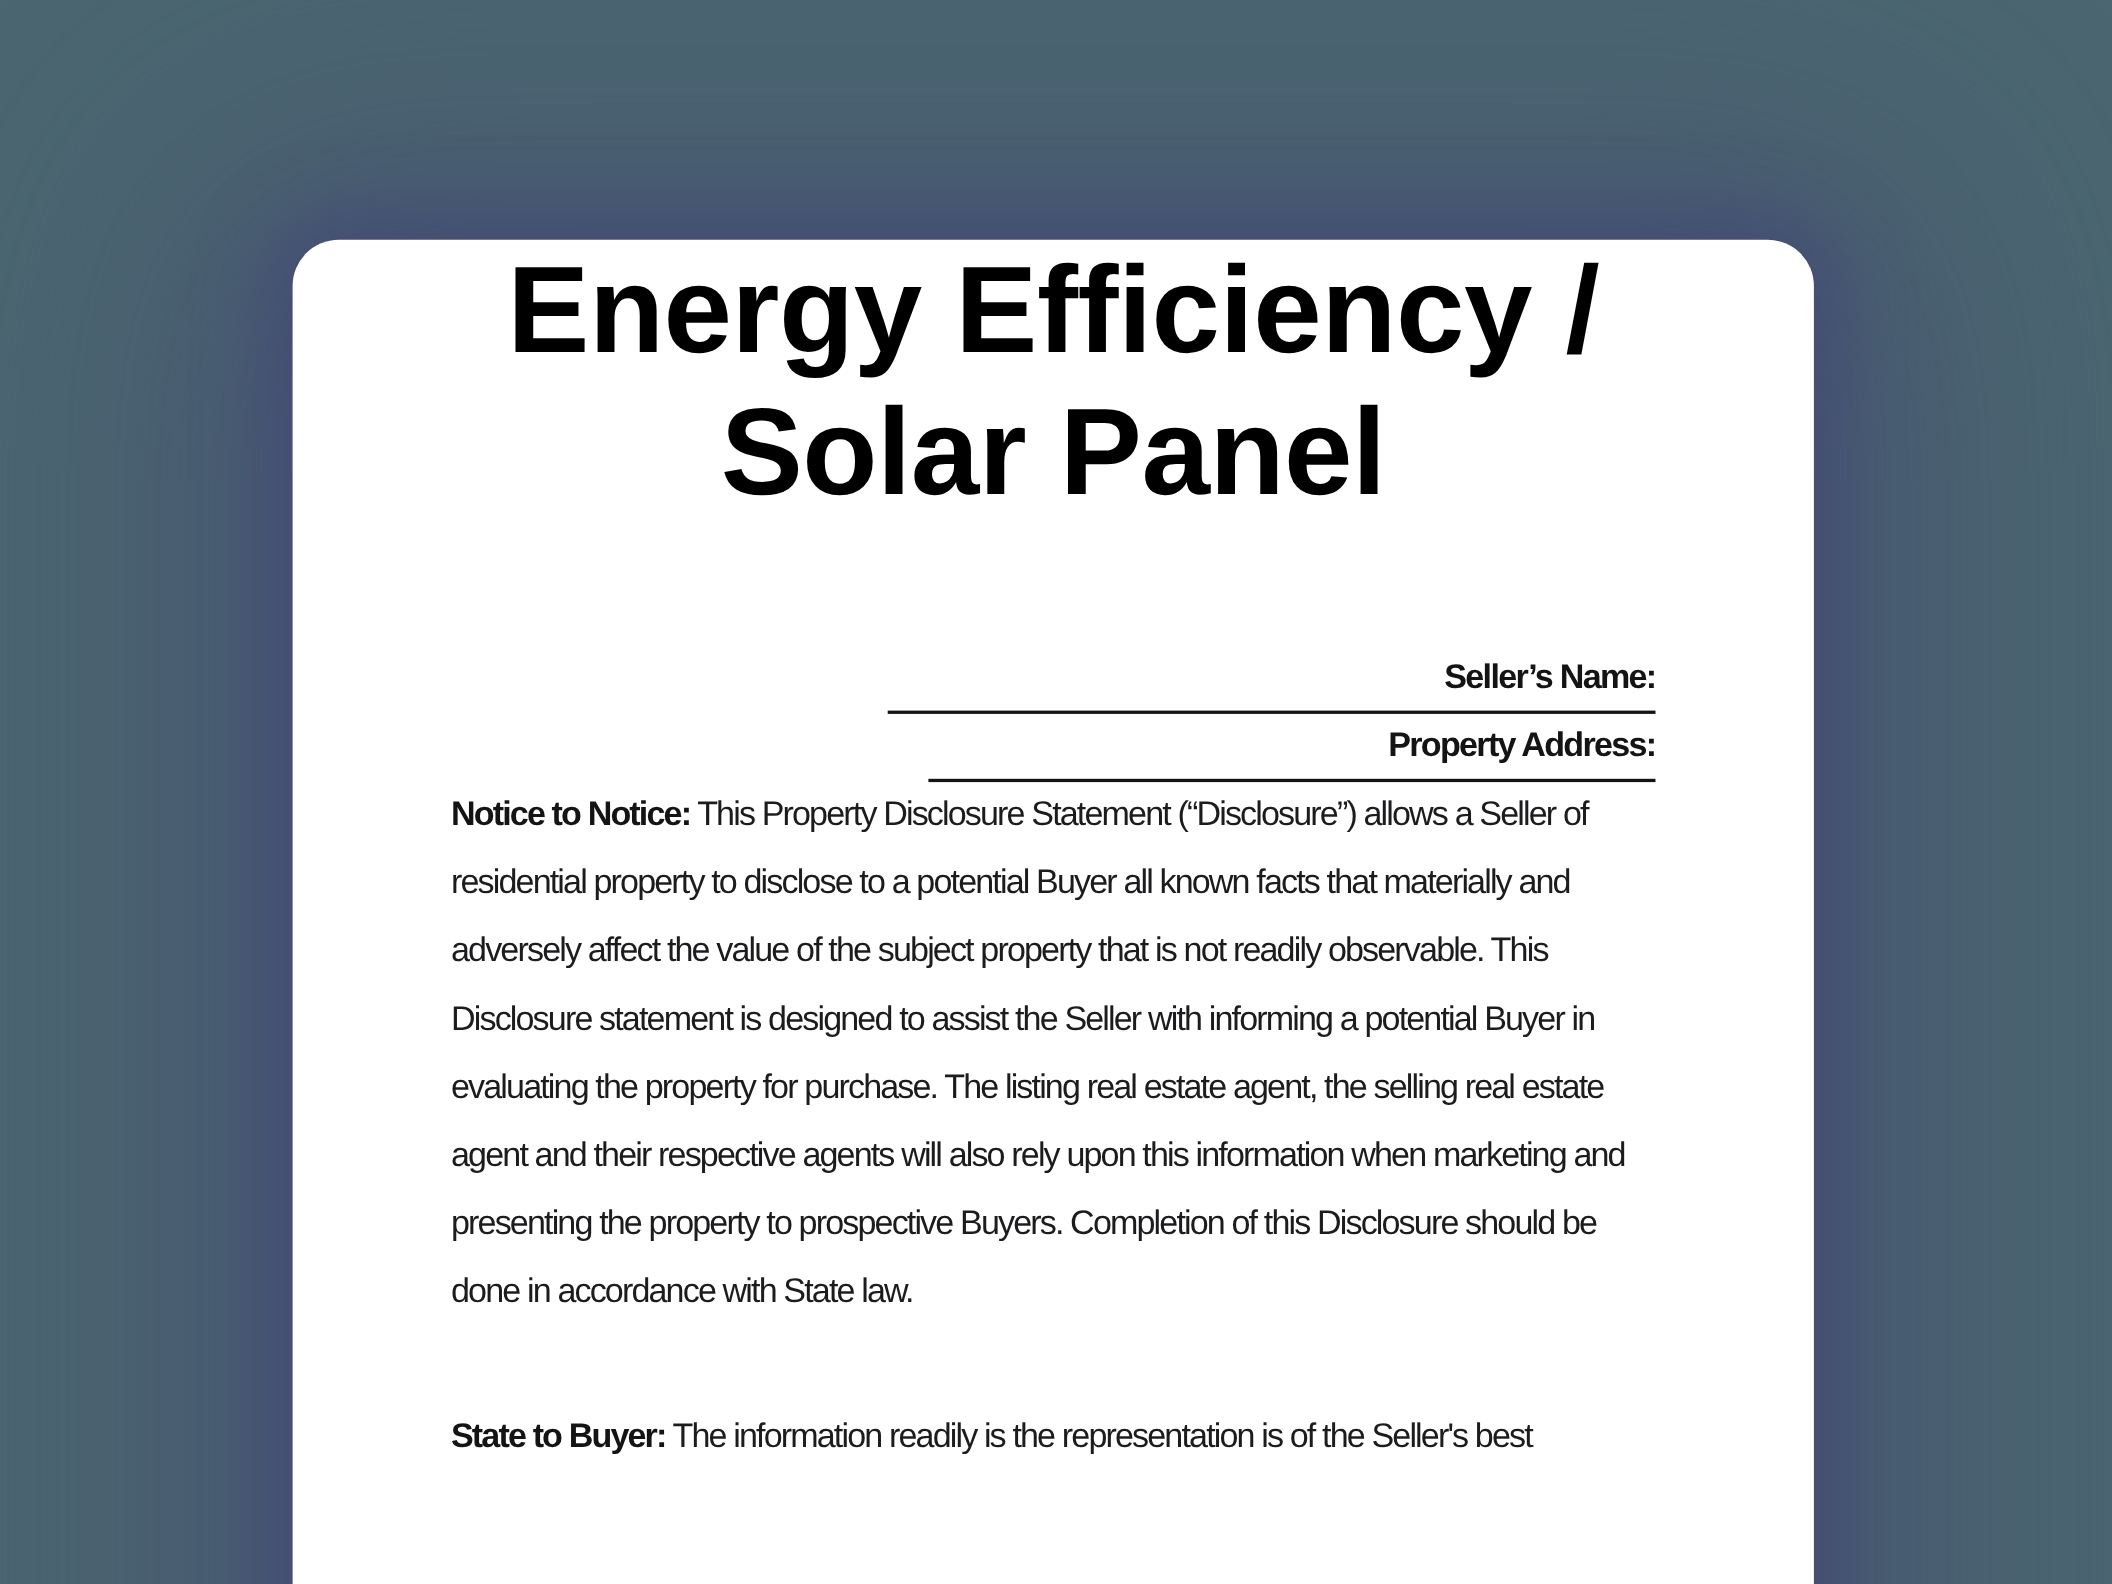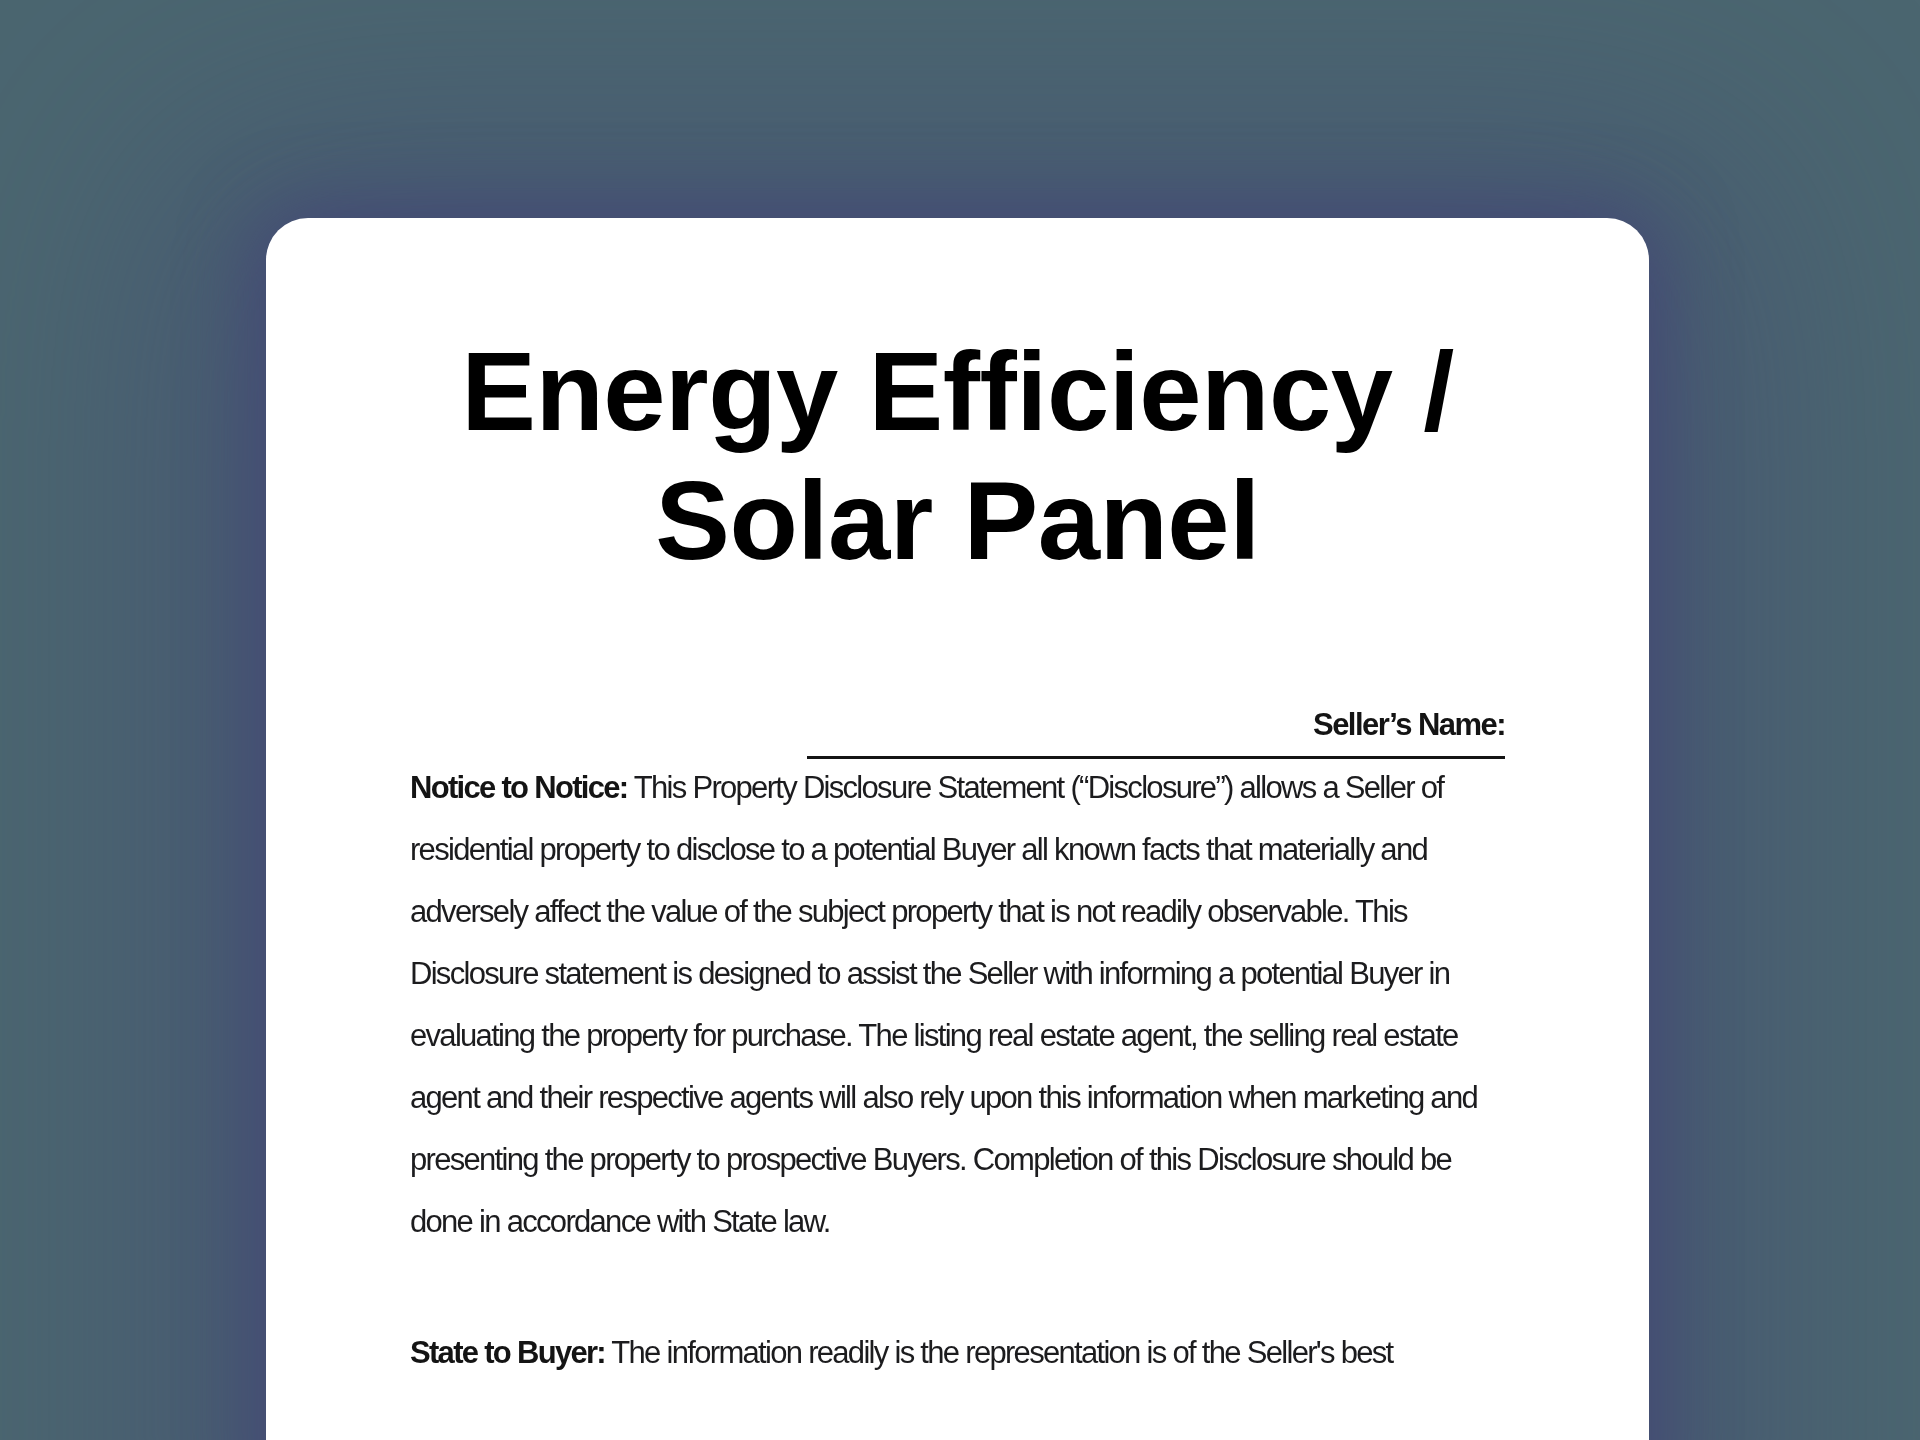--- a/index.html
+++ b/index.html
@@ -28,21 +28,20 @@
     border-radius: 42px;
     box-shadow:
       0 0 70px 12px rgba(67, 70, 118, 0.85),
       0 30px 240px 110px rgba(67, 70, 118, 0.45);
     padding: 0 144px;
     box-sizing: border-box;
   }
 
   .doc-title {
     margin: 0;
-    padding-top: 110px;
     text-align: center;
     font-size: 112px;
     font-weight: bold;
     line-height: 1.15;
     color: #000000;
     white-space: pre-line;
     letter-spacing: -0.5px;
   }
 
   .fields {
@@ -105,20 +104,24 @@
     <h1 class="doc-title">Energy Efficiency /
 Solar Panel</h1>
 
     <div class="fields">
 
       <div class="field-row">
         <span class="field-label">Seller’s Name:</span>
         <div class="blank-line w1"></div>
       </div>
 
+      <div class="field-row">
+        <span class="field-label">Property Address:</span>
+        <div class="blank-line w2"></div>
+      </div>
 
     </div>
 
     <p class="para para-seller">
       <span class="lead">Notice to Notice:</span>
       <span class="para-text">This Property Disclosure Statement (“Disclosure”) allows a Seller of
 residential property to disclose to a potential Buyer all known facts that materially and
 adversely affect the value of the subject property that is not readily observable. This
 Disclosure statement is designed to assist the Seller with informing a potential Buyer in
 evaluating the property for purchase. The listing real estate agent, the selling real estate

